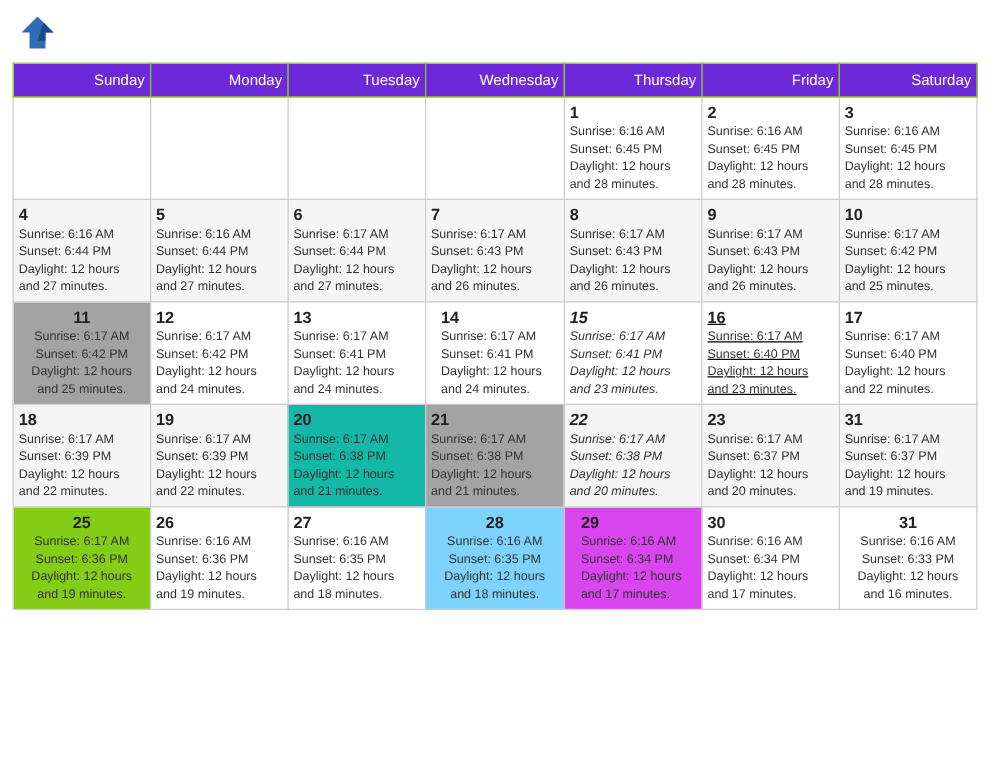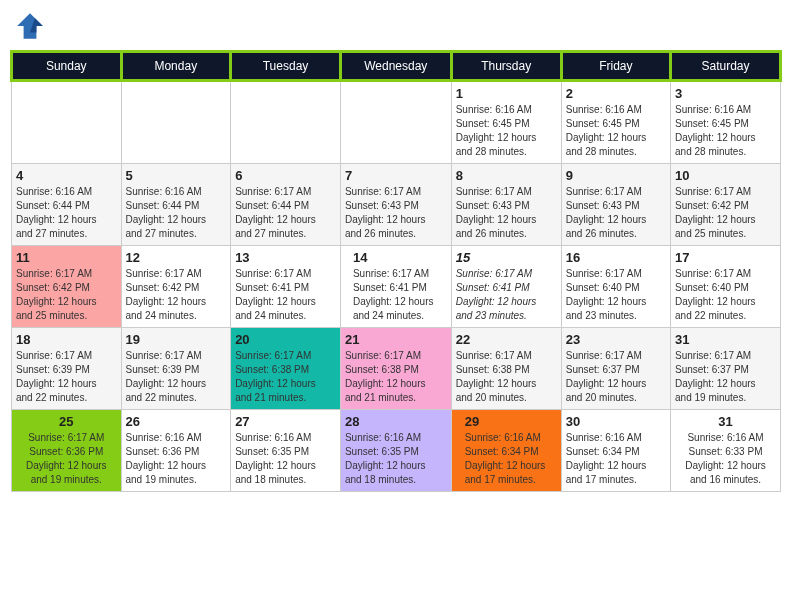--- a/index.html
+++ b/index.html
@@ -44,27 +44,27 @@
     .location {
       font-size: 14px;
       color: #555;
     }
     .calendar {
       width: 100%;
       border-collapse: collapse;
       font-size: 11px;
     }
     .calendar th {
-      background: #0f172a;
+      background: #6d28d9;
       color: #fff;
       padding: 6px 4px;
-      text-align: center;
+      text-align: right;
       font-weight: normal;
       font-size: 12px;
-      border: 3px solid #84cc16;
+      border: 1px solid #84cc16;
     }
     .calendar td {
       border: 1px solid #ccc;
       vertical-align: top;
       padding: 4px;
       width: 113px;
       min-height: 80px;
       background: #fff;
     }
     .calendar tr:nth-child(even) td {
@@ -163,41 +163,41 @@
         <td style="background: rgb(245, 245, 245);">
           <div class="day-num">9</div>
           <div class="day-info">Sunrise: 6:17 AM<br>Sunset: 6:43 PM<br>Daylight: 12 hours<br>and 26 minutes.</div>
         </td>
         <td style="background: rgb(245, 245, 245);">
           <div class="day-num">10</div>
           <div class="day-info">Sunrise: 6:17 AM<br>Sunset: 6:42 PM<br>Daylight: 12 hours<br>and 25 minutes.</div>
         </td>
       </tr>
       <tr>
-        <td style="background: #fca5a5;">
+        <td style="background: #a3a3a3; text-align: center;">
           <div class="day-num">11</div>
           <div class="day-info">Sunrise: 6:17 AM<br>Sunset: 6:42 PM<br>Daylight: 12 hours<br>and 25 minutes.</div>
         </td>
         <td style="background: rgb(255, 255, 255);">
           <div class="day-num">12</div>
           <div class="day-info">Sunrise: 6:17 AM<br>Sunset: 6:42 PM<br>Daylight: 12 hours<br>and 24 minutes.</div>
         </td>
         <td style="background: rgb(255, 255, 255); margin-top: 28px;">
           <div class="day-num">13</div>
           <div class="day-info">Sunrise: 6:17 AM<br>Sunset: 6:41 PM<br>Daylight: 12 hours<br>and 24 minutes.</div>
         </td>
         <td style="background: rgb(255, 255, 255); padding-left: 12px;">
           <div class="day-num">14</div>
           <div class="day-info">Sunrise: 6:17 AM<br>Sunset: 6:41 PM<br>Daylight: 12 hours<br>and 24 minutes.</div>
         </td>
         <td style="background: rgb(255, 255, 255); font-style: italic;">
           <div class="day-num">15</div>
           <div class="day-info">Sunrise: 6:17 AM<br>Sunset: 6:41 PM<br>Daylight: 12 hours<br>and 23 minutes.</div>
         </td>
-        <td style="background: rgb(255, 255, 255);">
+        <td style="background: rgb(255, 255, 255); text-decoration: underline;">
           <div class="day-num">16</div>
           <div class="day-info">Sunrise: 6:17 AM<br>Sunset: 6:40 PM<br>Daylight: 12 hours<br>and 23 minutes.</div>
         </td>
         <td style="background: rgb(255, 255, 255);">
           <div class="day-num">17</div>
           <div class="day-info">Sunrise: 6:17 AM<br>Sunset: 6:40 PM<br>Daylight: 12 hours<br>and 22 minutes.</div>
         </td>
       </tr>
       <tr>
         <td style="background: rgb(245, 245, 245);">
@@ -205,25 +205,25 @@
           <div class="day-info">Sunrise: 6:17 AM<br>Sunset: 6:39 PM<br>Daylight: 12 hours<br>and 22 minutes.</div>
         </td>
         <td style="background: rgb(245, 245, 245);">
           <div class="day-num">19</div>
           <div class="day-info">Sunrise: 6:17 AM<br>Sunset: 6:39 PM<br>Daylight: 12 hours<br>and 22 minutes.</div>
         </td>
         <td style="background: #14b8a6;">
           <div class="day-num">20</div>
           <div class="day-info">Sunrise: 6:17 AM<br>Sunset: 6:38 PM<br>Daylight: 12 hours<br>and 21 minutes.</div>
         </td>
-        <td style="background: #f9a8d4;">
+        <td style="background: #a3a3a3;">
           <div class="day-num">21</div>
           <div class="day-info">Sunrise: 6:17 AM<br>Sunset: 6:38 PM<br>Daylight: 12 hours<br>and 21 minutes.</div>
         </td>
-        <td style="background: rgb(245, 245, 245);">
+        <td style="background: rgb(245, 245, 245); font-style: italic;">
           <div class="day-num">22</div>
           <div class="day-info">Sunrise: 6:17 AM<br>Sunset: 6:38 PM<br>Daylight: 12 hours<br>and 20 minutes.</div>
         </td>
         <td style="background: rgb(245, 245, 245); margin-top: 44px;">
           <div class="day-num">23</div>
           <div class="day-info">Sunrise: 6:17 AM<br>Sunset: 6:37 PM<br>Daylight: 12 hours<br>and 20 minutes.</div>
         </td>
         <td style="background: rgb(245, 245, 245);">
           <div class="day-num">31</div>
           <div class="day-info">Sunrise: 6:17 AM<br>Sunset: 6:37 PM<br>Daylight: 12 hours<br>and 19 minutes.</div>
@@ -235,25 +235,25 @@
           <div class="day-info">Sunrise: 6:17 AM<br>Sunset: 6:36 PM<br>Daylight: 12 hours<br>and 19 minutes.</div>
         </td>
         <td style="background: rgb(255, 255, 255);">
           <div class="day-num">26</div>
           <div class="day-info">Sunrise: 6:16 AM<br>Sunset: 6:36 PM<br>Daylight: 12 hours<br>and 19 minutes.</div>
         </td>
         <td style="background: rgb(255, 255, 255);">
           <div class="day-num">27</div>
           <div class="day-info">Sunrise: 6:16 AM<br>Sunset: 6:35 PM<br>Daylight: 12 hours<br>and 18 minutes.</div>
         </td>
-        <td style="background: #c4b5fd;">
+        <td style="background: #7dd3fc; text-align: center;">
           <div class="day-num">28</div>
           <div class="day-info">Sunrise: 6:16 AM<br>Sunset: 6:35 PM<br>Daylight: 12 hours<br>and 18 minutes.</div>
         </td>
-        <td style="background: #f97316; padding-left: 13px;">
+        <td style="background: #d946ef; padding-left: 13px;">
           <div class="day-num">29</div>
           <div class="day-info">Sunrise: 6:16 AM<br>Sunset: 6:34 PM<br>Daylight: 12 hours<br>and 17 minutes.</div>
         </td>
         <td style="background: rgb(255, 255, 255);">
           <div class="day-num">30</div>
           <div class="day-info">Sunrise: 6:16 AM<br>Sunset: 6:34 PM<br>Daylight: 12 hours<br>and 17 minutes.</div>
         </td>
         <td style="background: rgb(255, 255, 255); text-align: center;">
           <div class="day-num">31</div>
           <div class="day-info">Sunrise: 6:16 AM<br>Sunset: 6:33 PM<br>Daylight: 12 hours<br>and 16 minutes.</div>

